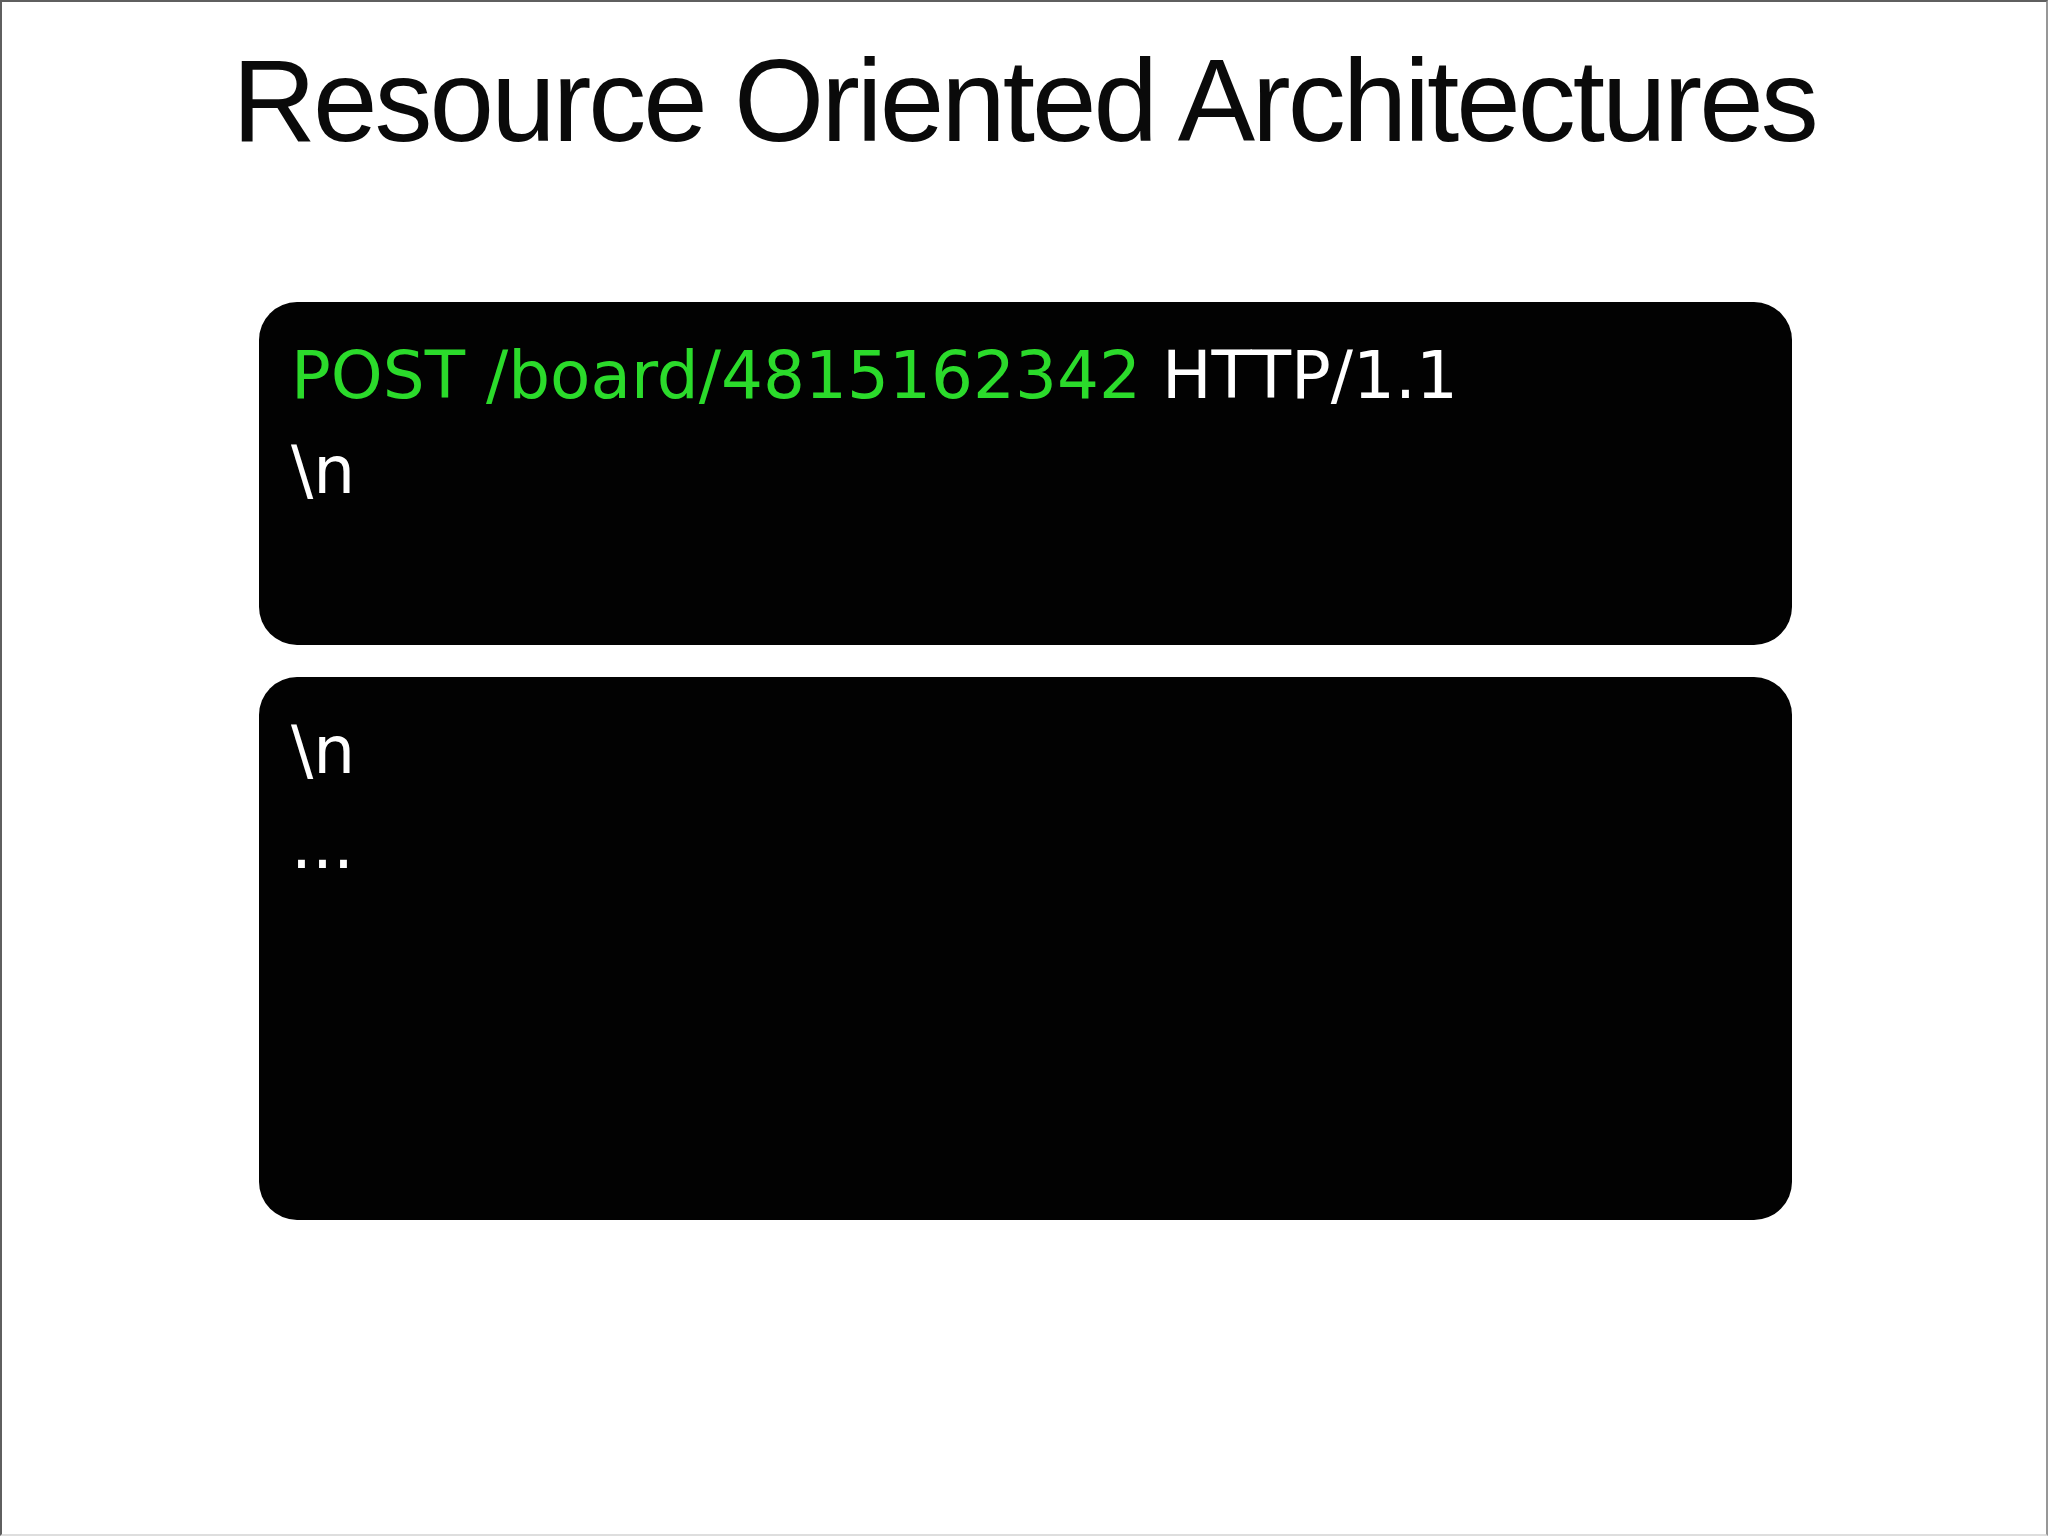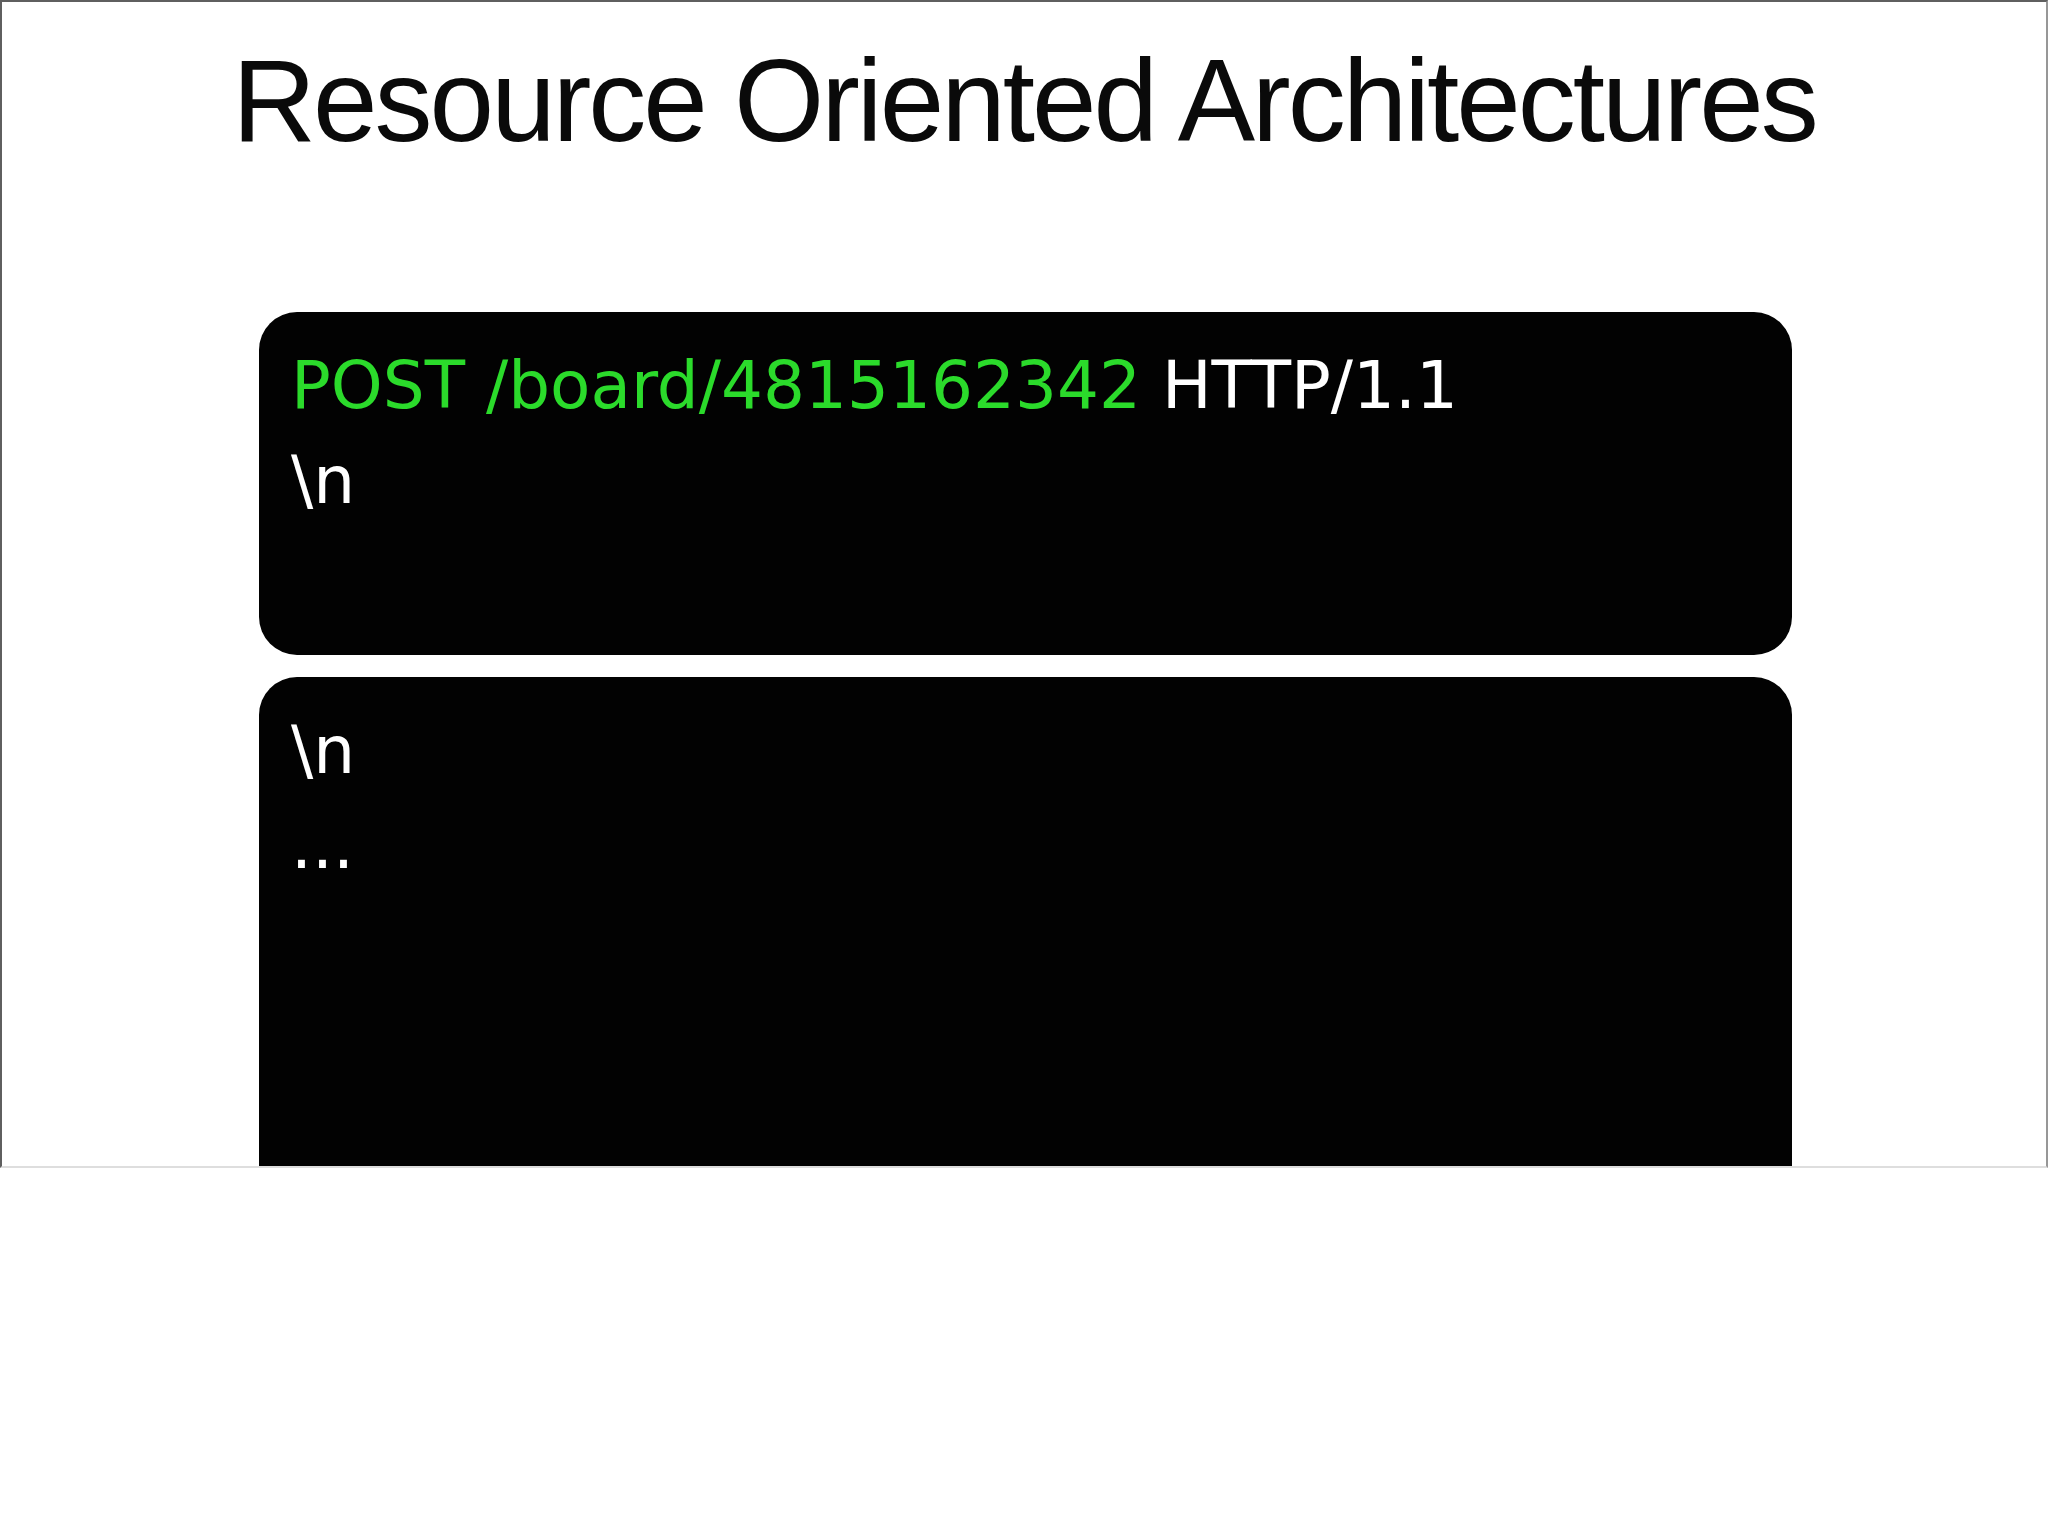--- a/index.html
+++ b/index.html
@@ -3,21 +3,21 @@
 <meta charset="utf-8">
 <style>
   html, body {
     margin: 0;
     padding: 0;
     background: #ffffff;
   }
   .slide {
     position: relative;
     width: 2048px;
-    height: 1168px;
+    height: 1536px;
     box-sizing: border-box;
     background: #ffffff;
     border-top: 2px solid #5f5f5f;
     border-left: 2px solid #5f5f5f;
     border-right: 2px solid #979797;
     border-bottom: 2px solid #dedede;
     overflow: hidden;
     font-family: "Liberation Sans", sans-serif;
   }
   .slide-title {
@@ -39,21 +39,21 @@
     width: 1533px;
     box-sizing: border-box;
     background: var(--box-bg, #020202);
     border-radius: 38px;
     padding: 26px 32px 0 32px;
     font-family: "DejaVu Sans", sans-serif;
     font-size: 66px;
     line-height: 95px;
     font-weight: 400;
   }
-  .code-box.request  { top: 310px; height: 343px; }
+  .code-box.request  { top: 300px; height: 343px; }
   .code-box.response { top: 675px; height: 543px; }
   .code-line { white-space: pre; }
   .seg-green { color: var(--code-green, #2bdb2b); }
   .seg-white { color: var(--code-white, #ffffff); }
 </style>
 </head>
 <body>
 
 <div class="slide">
   <div class="slide-title">Resource Oriented Architectures</div>

